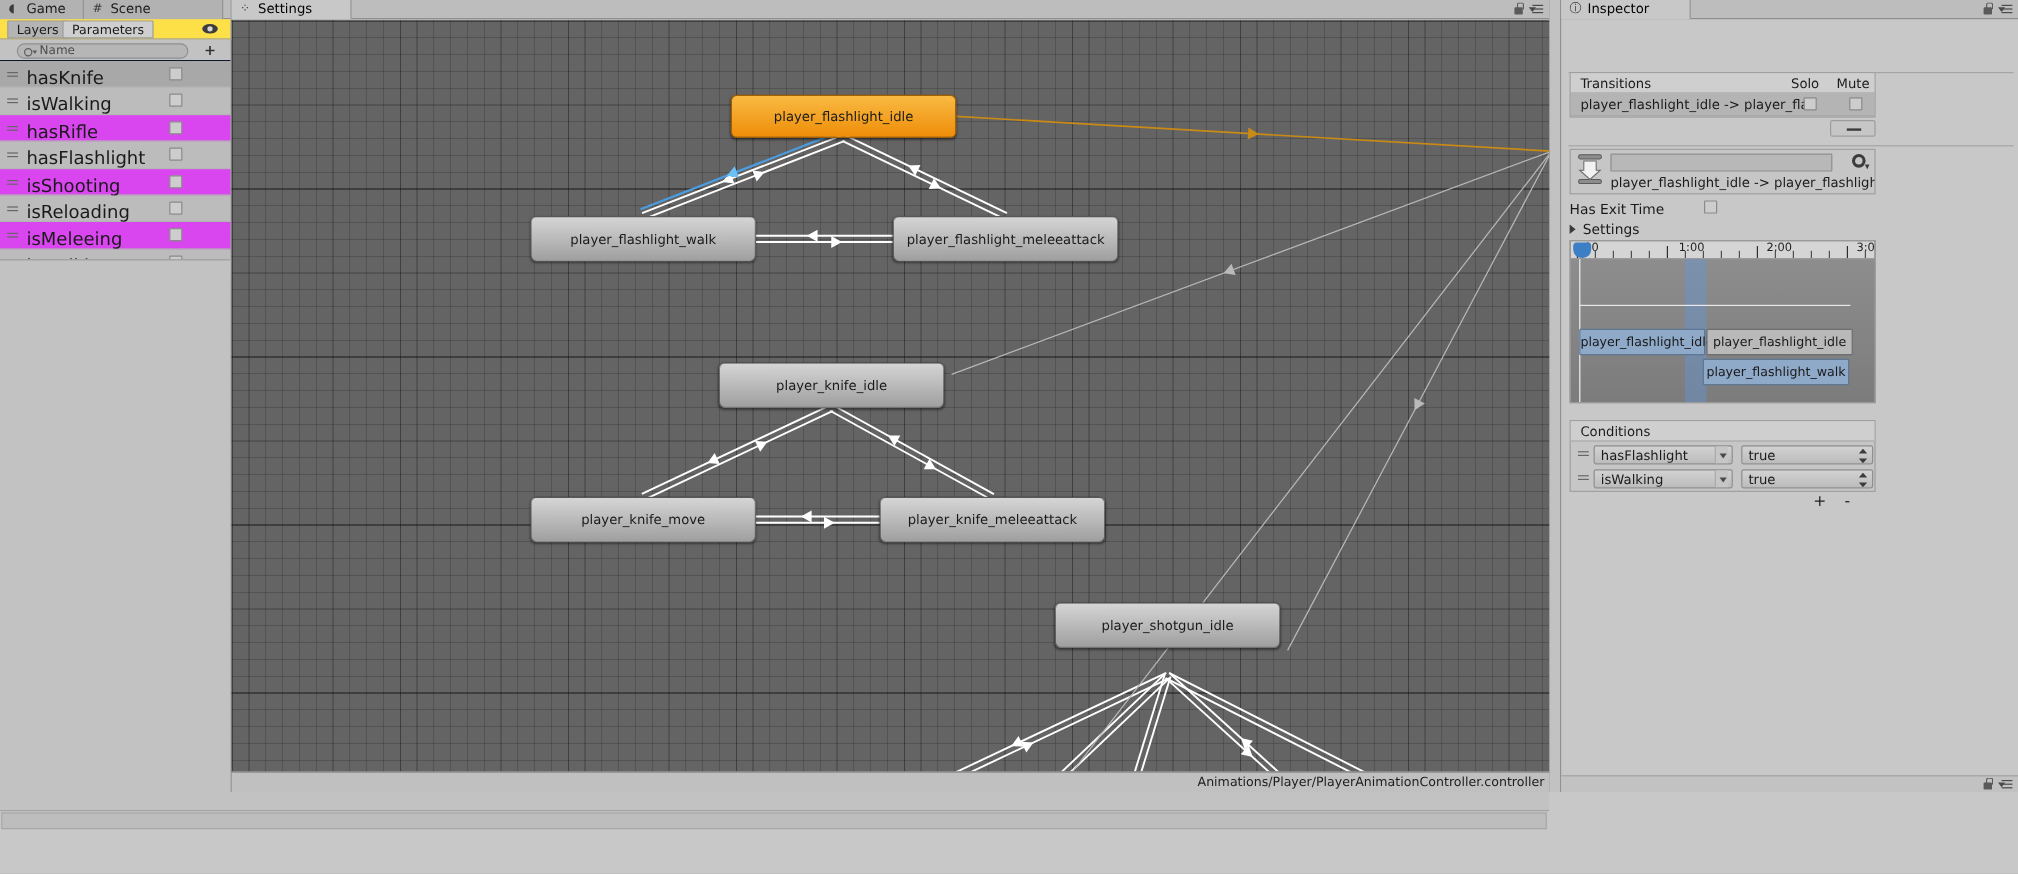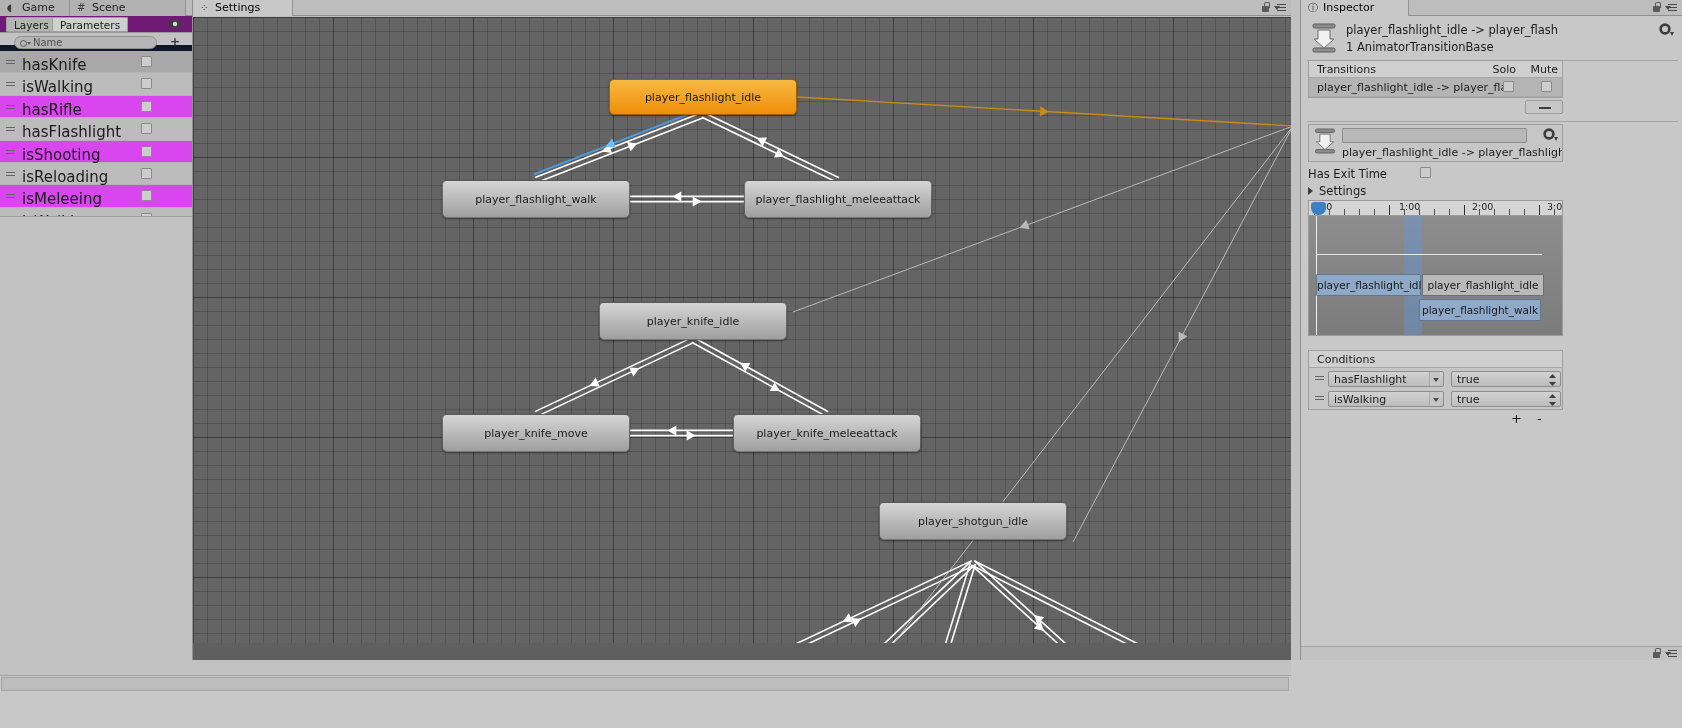--- a/index.html
+++ b/index.html
@@ -28,29 +28,29 @@
   .burger span:nth-child(1){ top:1px; width:9px;}
   .burger span:nth-child(2){ top:4px; width:9px;}
   .burger span:nth-child(3){ top:7px; width:9px;}
   .burger::before{ content:""; position:absolute; left:0; top:3px;
     border-left:3px solid transparent; border-right:3px solid transparent;
     border-top:4px solid #4a4a4a; }
 
   
   #left { position:absolute; left:0; top:0; width:193px; height:660px;
     background:#c2c2c2; border-right:1px solid #919191; }
-  #left .subbar { height:17px; background:#701a75; position:relative;
+  #left .subbar { height:17px; background:#fde047; position:relative;
     border-bottom:1px solid #9a9a9a; }
   .minitab { position:absolute; top:1px; height:15px; line-height:15px; font-size:10.5px;
     padding:0 7px; background:#b4b4b4; border:1px solid #9d9d9d; border-radius:1px; }
   .minitab.sel { background:#cfcfcf; }
   .eye { position:absolute; right:10px; top:3px; width:14px; height:10px; }
 
   .searchrow { height:18px; position:relative; background:#c2c2c2;
-    border-bottom:6px solid #0f172a; }
+    border-bottom:1px solid #0f172a; }
   .searchbox { position:absolute; left:14px; top:3px; width:143px; height:13px;
     background:#b6b6b6; border:1px solid #8f8f8f; border-radius:7px;
     font-size:10px; line-height:12px; color:#4e4e4e; padding-left:18px; }
   .searchbox .mag { position:absolute; left:5px; top:2.5px; width:7px; height:7px;
     border:1.3px solid #5c5c5c; border-radius:50%; }
   .searchbox .caret { position:absolute; left:12px; top:5px;
     border-left:2.5px solid transparent; border-right:2.5px solid transparent;
     border-top:3px solid #5c5c5c; }
   .plusbtn { position:absolute; left:170px; top:4px; font-size:12px; color:#333;
     font-weight:bold; line-height:10px; }
@@ -382,52 +382,41 @@
         </div>
         <div class="node grey" style="left: 540px; top: 397px; width: 188px; height: 38px;">
           <span>player_knife_meleeattack</span>
         </div>
         <div class="node grey" style="left: 686px; top: 485px; width: 188px; height: 38px;">
           <span>player_shotgun_idle</span>
         </div>
       </div>
   </div>
 
+  <div class="statusline">
+    <span class="path">Animations/Player/PlayerAnimationController.controller</span>
+  </div>
 </div>
 
 <div id="right">
   <div class="tabbar">
     <div class="tab active" style="left:0;width:108px">
       <span class="tabicon">ⓘ</span>
       <span>Inspector</span>
     </div>
     <div class="panel-ctl">
       <span class="lock"></span>
       <span class="burger">
         <span></span>
           <span></span>
           <span></span>
       </span>
     </div>
   </div>
 
-  <div class="insp-head">
-    <svg class="ticon" viewBox="0 0 28 32">
-      <rect x="3" y="2" width="22" height="4" rx="1.5" fill="#8d8d8d" stroke="#5a5a5a"></rect>
-      <rect x="3" y="26" width="22" height="4" rx="1.5" fill="#8d8d8d" stroke="#5a5a5a"></rect>
-      <polygon points="8,8 20,8 20,17 24,17 14,26 4,17 8,17" fill="#f2f2f2" stroke="#6a6a6a"></polygon>
-    </svg>
-    <div class="insp-title">player_flashlight_idle -&gt; player_flash</div>
-    <div class="insp-sub">1 AnimatorTransitionBase</div>
-    <svg class="gear" viewBox="0 0 16 14">
-      <circle cx="7" cy="6" r="4.4" fill="none" stroke="#3c3c3c" stroke-width="2.6"></circle>
-      <circle cx="7" cy="6" r="1.5" fill="#c8c8c8"></circle>
-      <polygon points="12,9 16,9 14,13" fill="#3c3c3c"></polygon>
-    </svg>
-  </div>
 
   <div class="hr" style="top:60px"></div>
 
   <div class="box" style="left:7px;top:60px;width:255px;height:38px">
     <div class="listhdr">
       <span class="t">Transitions</span>
       <span class="solo">Solo</span>
       <span class="mute">Mute</span>
     </div>
     <div class="listrow">

